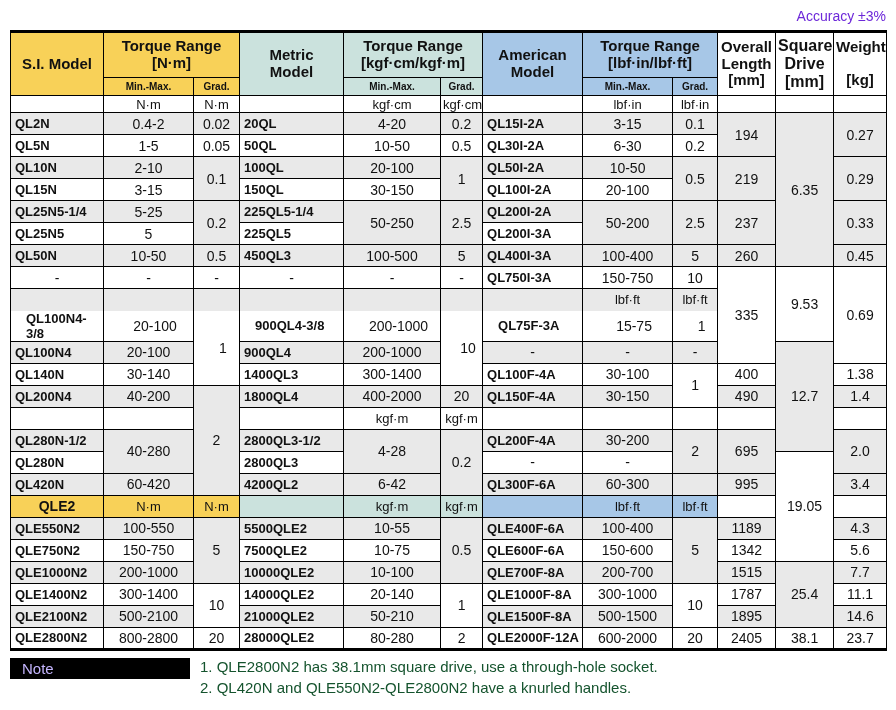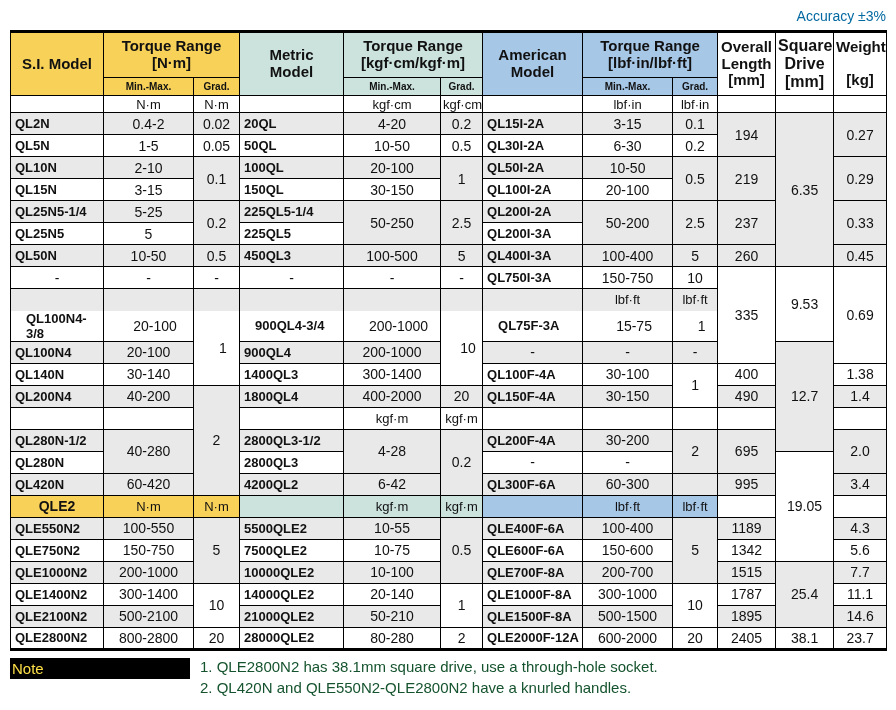--- a/index.html
+++ b/index.html
@@ -1,18 +1,18 @@
 <!DOCTYPE html>
 <html><head>
 <meta charset="utf-8">
 <style>
   html,body{margin:0;padding:0;}
   body{font-family:"Liberation Sans", sans-serif; background:#fff;}
   .page{position:relative;width:896px;height:710px;background:#fff;overflow:hidden;}
-  .accuracy{position:absolute;top:8px;right:10px;font-size:14px;color:#0369a1;}
+  .accuracy{position:absolute;top:8px;right:10px;font-size:14px;color:#6d28d9;}
   .tablewrap{position:absolute;left:10px;top:30px;}
   table{border-collapse:collapse;table-layout:fixed;width:876px;
         border:1px solid #000;border-top:3px solid #000;border-bottom:3px solid #000;}
   th,td{border:1px solid #000;padding:0 2px;text-align:center;vertical-align:middle;
         font-size:14px;color:#111;overflow:hidden;}
   thead tr.grprow{height:46px;}
   thead tr.subrow{height:18px;}
   th{font-weight:bold;white-space:pre-line;line-height:1.12;}
   th.grp{font-size:15px;}
   th.sub{font-size:10px;}
@@ -21,21 +21,21 @@
   tbody tr.units-row{height:17px;}
   tbody tr.shade{background:#E9E9E9;}
   td.m{text-align:left;font-weight:bold;padding-left:4px;font-size:13px;}
   td.u{font-size:13px;}
   td.bold{font-weight:bold;}
   td.nt{border-top:hidden;padding-left:15px;}
   .y{background:#F8D158;}
   .t2{background:#CBE2DD;}
   .b2{background:#A7C7E7;}
   .note-bar{position:absolute;left:10px;top:658px;width:180px;height:21px;background:#000;
-            color:#fde047;font-size:15px;line-height:21px;padding-left:2px;box-sizing:border-box;}
+            color:#c4b5fd;font-size:15px;line-height:21px;padding-left:12px;box-sizing:border-box;}
   .note-lines{position:absolute;left:200px;top:656px;font-size:15px;line-height:1.42;color:#14532d;}
 </style>
 </head>
 <body>
 
 <div class="page">
   <div class="accuracy">Accuracy ±3%</div>
 
   <div class="tablewrap">
     <table id="spec-table">
@@ -200,21 +200,21 @@
             <td class=""></td>
             <td class=""></td>
             <td class=""></td>
             <td class="u">lbf·ft</td>
             <td class="u">lbf·ft</td>
           </tr>
           <tr>
             <td class="m nt">QL100N4-3/8</td>
             <td class="nt">20-100</td>
             <td rowspan="3" class="nt">1</td>
-            <td class="m nt">900QL4-3/4</td>
+            <td class="m nt">900QL4-3/8</td>
             <td class="nt">200-1000</td>
             <td rowspan="3" class="nt">10</td>
             <td class="m nt">QL75F-3A</td>
             <td class="nt">15-75</td>
             <td class="nt">1</td>
           </tr>
           <tr class="shade">
             <td class="m">QL100N4</td>
             <td class="">20-100</td>
             <td class="m">900QL4</td>

